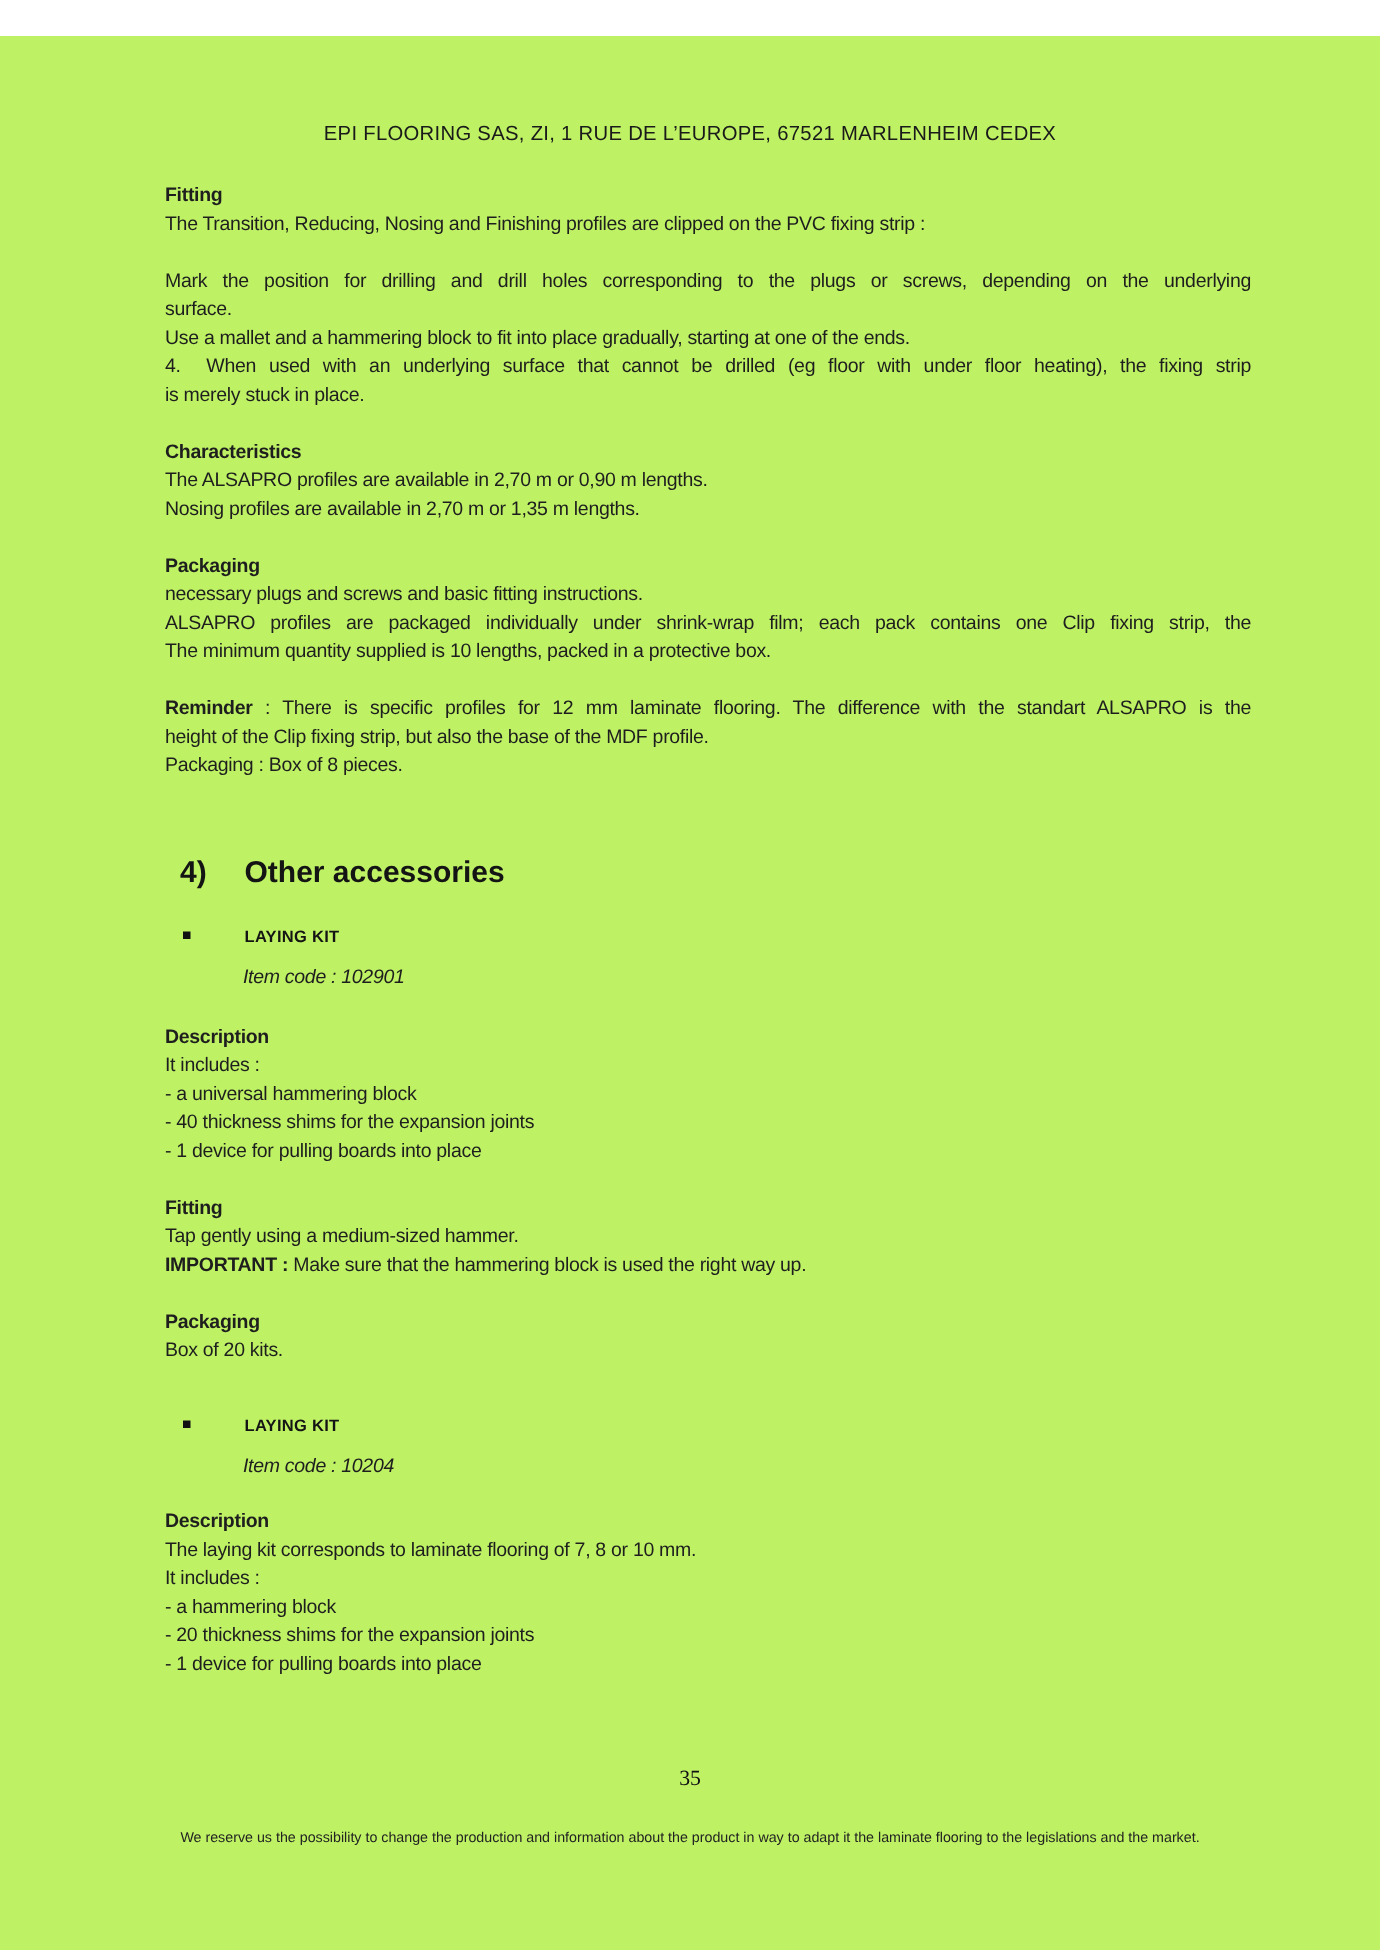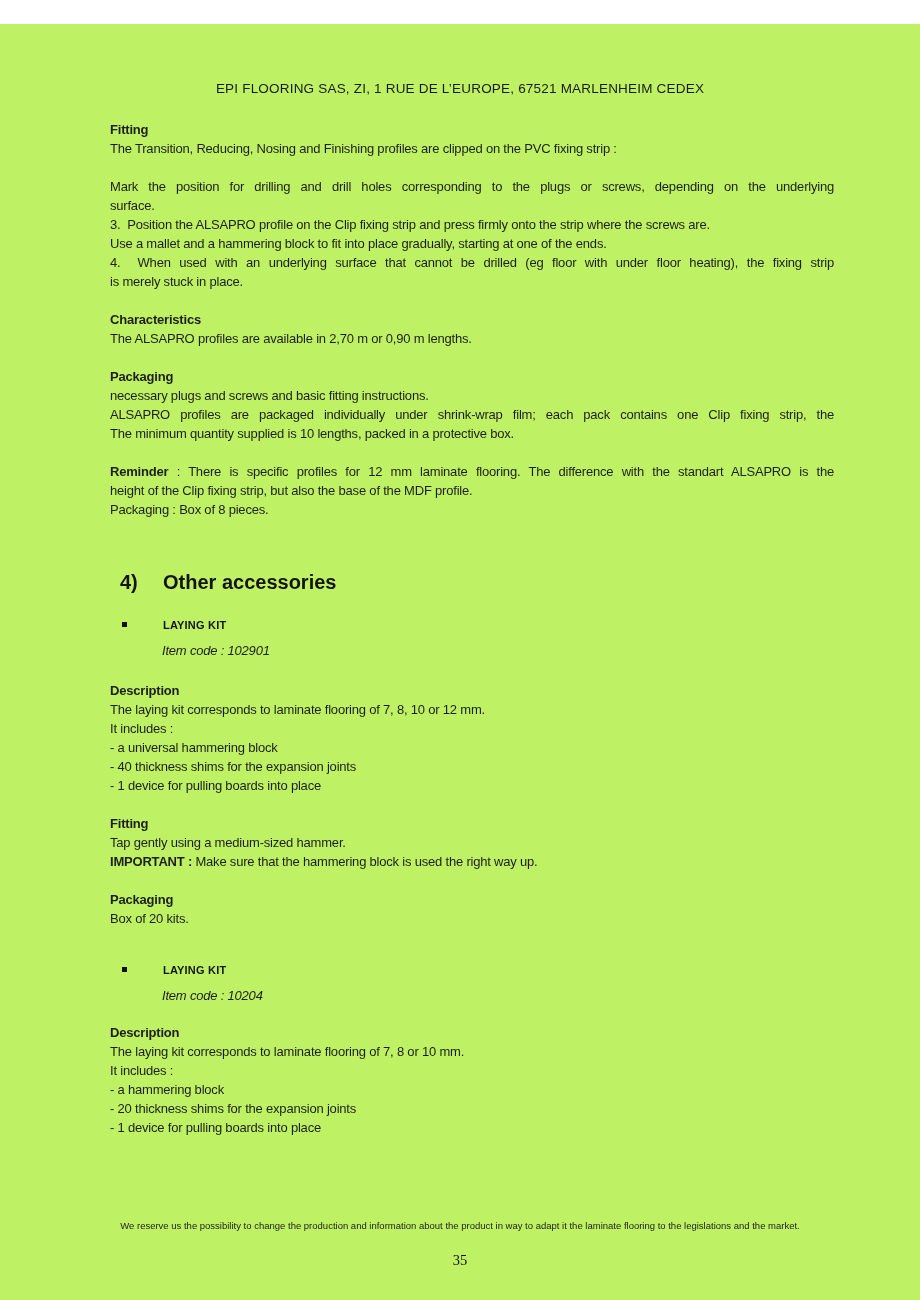--- a/index.html
+++ b/index.html
@@ -34,61 +34,60 @@
   }
   .bullet-line .sq {
     display:inline-block; width:5px; height:5px; background:#111;
     vertical-align:2px; margin-right:36px;
   }
   .footer {
     position:absolute; top:1196px; left:0; right:0;
     text-align:center; font-size:9.5px; letter-spacing:0; color:#222;
   }
   .pagenum {
-    position:absolute; top:1228px; left:0; right:0;
+    position:absolute; top:1154px; left:0; right:0;
     text-align:center; font-family:"Liberation Serif", serif;
     font-size:14.5px; color:#111;
   }
 </style>
 </head>
 <body>
 
 <div class="page">
   <div class="header">EPI FLOORING SAS, ZI, 1 RUE DE L’EUROPE, 67521 MARLENHEIM CEDEX</div>
   <div class="docbody" id="doc-body">
       <div class="ln b">Fitting</div>
       <div class="ln">The Transition, Reducing, Nosing and Finishing profiles are clipped on the PVC fixing strip :</div>
       <div class="gap" style="height: 19px;"></div>
       <div class="ln j">Mark the position for drilling and drill holes corresponding to the plugs or screws, depending on the underlying</div>
       <div class="ln">surface.</div>
-      <div class="ln">3.  Position the ALSAPRO profile on the Clip fixing strip and press firmly onto the strip where the screws are.</div>
       <div class="ln">Use a mallet and a hammering block to fit into place gradually, starting at one of the ends.</div>
       <div class="ln j">4.  When used with an underlying surface that cannot be drilled (eg floor with under floor heating), the fixing strip</div>
       <div class="ln">is merely stuck in place.</div>
       <div class="gap" style="height: 19px;"></div>
       <div class="ln b">Characteristics</div>
       <div class="ln">The ALSAPRO profiles are available in 2,70 m or 0,90 m lengths.</div>
+      <div class="ln">Nosing profiles are available in 2,70 m or 1,35 m lengths.</div>
       <div class="gap" style="height: 19px;"></div>
       <div class="ln b">Packaging</div>
       <div class="ln">necessary plugs and screws and basic fitting instructions.</div>
       <div class="ln j">ALSAPRO profiles are packaged individually under shrink-wrap film; each pack contains one Clip fixing strip, the</div>
       <div class="ln">The minimum quantity supplied is 10 lengths, packed in a protective box.</div>
       <div class="gap" style="height: 19px;"></div>
       <div class="ln j"><span class="b">Reminder</span> : There is specific profiles for 12 mm laminate flooring. The difference with the standart ALSAPRO is the</div>
       <div class="ln">height of the Clip fixing strip, but also the base of the MDF profile.</div>
       <div class="ln">Packaging : Box of 8 pieces.</div>
       <div class="gap" style="height: 50px;"></div>
       <div class="h1"><span class="num">4)</span><span>Other accessories</span></div>
       <div class="gap" style="height: 18px;"></div>
       <div class="bullet-line"><span class="sq"></span><span>LAYING KIT</span></div>
       <div class="gap" style="height: 4px;"></div>
       <div class="ln it">Item code : 102901</div>
       <div class="gap" style="height: 21px;"></div>
       <div class="ln b">Description</div>
-      <div class="ln">The laying kit corresponds to laminate flooring of 7, 8, 10 or 12 mm.</div>
       <div class="ln">It includes :</div>
       <div class="ln">- a universal hammering block</div>
       <div class="ln">- 40 thickness shims for the expansion joints</div>
       <div class="ln">- 1 device for pulling boards into place</div>
       <div class="gap" style="height: 19px;"></div>
       <div class="ln b">Fitting</div>
       <div class="ln">Tap gently using a medium-sized hammer.</div>
       <div class="ln"><span class="b">IMPORTANT :</span> Make sure that the hammering block is used the right way up.</div>
       <div class="gap" style="height: 19px;"></div>
       <div class="ln b">Packaging</div>

